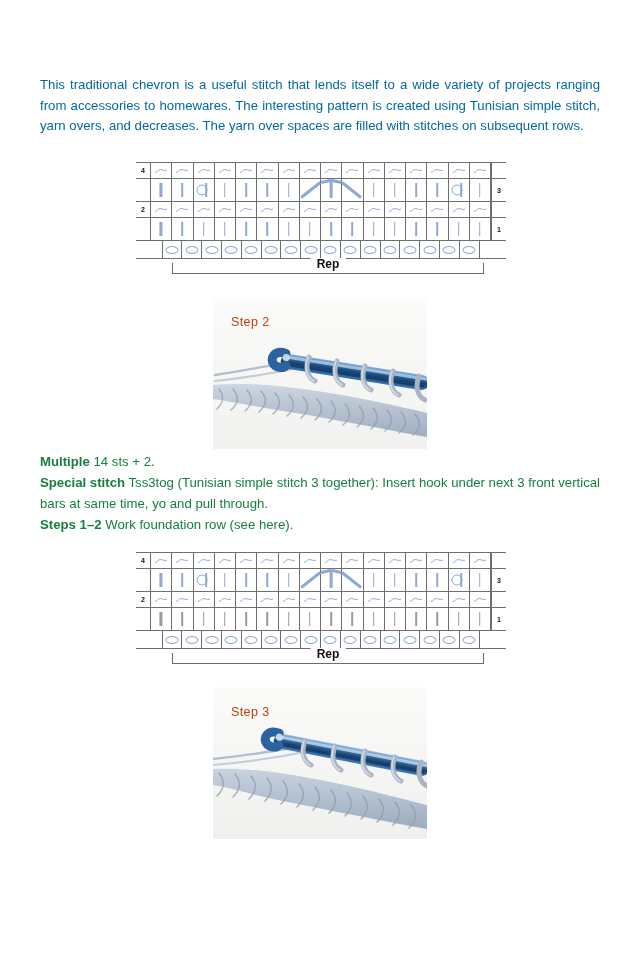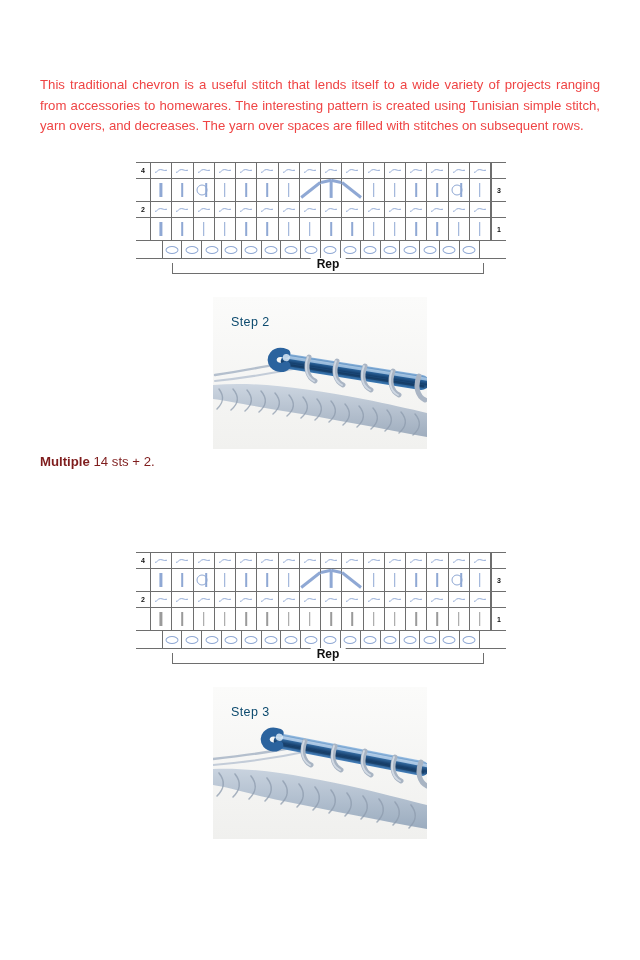--- a/index.html
+++ b/index.html
@@ -18,25 +18,25 @@
   }
 
   
   .para {
     position: absolute;
     left: 40px; width: 560px;
     font-size: 13.2px;
     line-height: 20.4px;
     text-align: justify;
     text-justify: inter-word;
-    color: #ef4444;
+    color: #0369a1;
   }
   .para.intro { top: 62px; }
   .lead { font-weight: bold; }
-  .block-lines { position: absolute; left: 40px; width: 562px; font-size: 13.2px; line-height: 21px; color: #7f1d1d; }
+  .block-lines { position: absolute; left: 40px; width: 562px; font-size: 13.2px; line-height: 21px; color: #15803d; }
   .block-lines .line { white-space: normal; }
 
   
   .chart-wrap {
     position: absolute;
     left: 136px;
     width: 370px;
   }
   .chart-grid { position: relative; }
   .chart-row {
@@ -143,21 +143,21 @@
     left: 213px;
     width: 214px;
     height: 152px;
     background: #f7f7f6;
     overflow: hidden;
   }
   .photo .cap {
     position: absolute;
     left: 18px; top: 18px;
     font-size: 12.5px;
-    color: #0c4a6e;
+    color: #c2410c;
     letter-spacing: 0.4px;
     z-index: 5;
   }
   .ph-canvas { position: absolute; inset: 0; }
 </style>
 </head>
 <body>
 
 <div class="page">
 
@@ -582,20 +582,22 @@
           <path d="M151 69 C 147 79, 149 89, 157 93"></path>
           <path d="M179 74 C 175 84, 177 94, 185 98"></path>
         </g>
       </svg>
     </div>
     <div class="cap">Step 2</div>
   </div>
 
   <div class="block-lines" id="block1" style="top:451px;">
     <div class="line"><span class="lead">Multiple</span><span> 14 sts + 2.</span></div>
+    <div class="line"><span class="lead">Special stitch</span><span> Tss3tog (Tunisian simple stitch 3 together): Insert hook under next 3 front vertical bars at same time, yo and pull through.</span></div>
+    <div class="line"><span class="lead">Steps 1–2</span><span> Work foundation row (see here).</span></div>
   </div>
 
   <div class="chart-wrap" id="chart2-wrap" style="top:552px;">
       <div class="chart-grid">
         <div class="chart-row row-outer">
           <div class="rowlabel">4</div>
           <div class="cells sidewrap r-return">
             <div class="cell">
               <svg class="tilde" viewBox="0 0 20 10">
                 <path d="M2 7 C 5 7, 5 3, 9 3 C 13 3, 13 5, 18 4" fill="none" stroke="#8fa8d4" stroke-width="1.4" stroke-linecap="round"></path>

